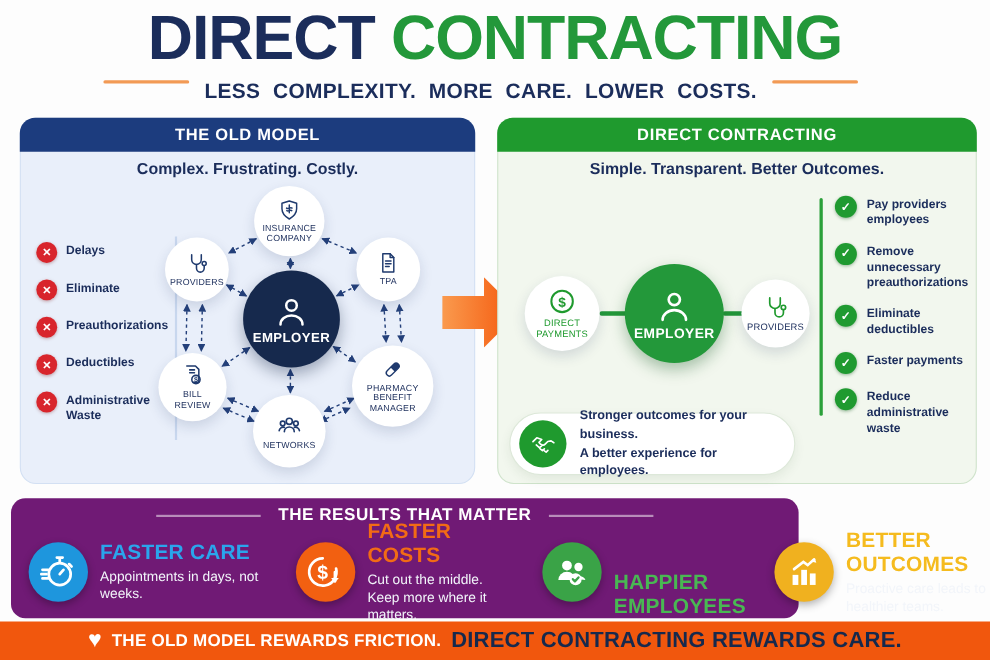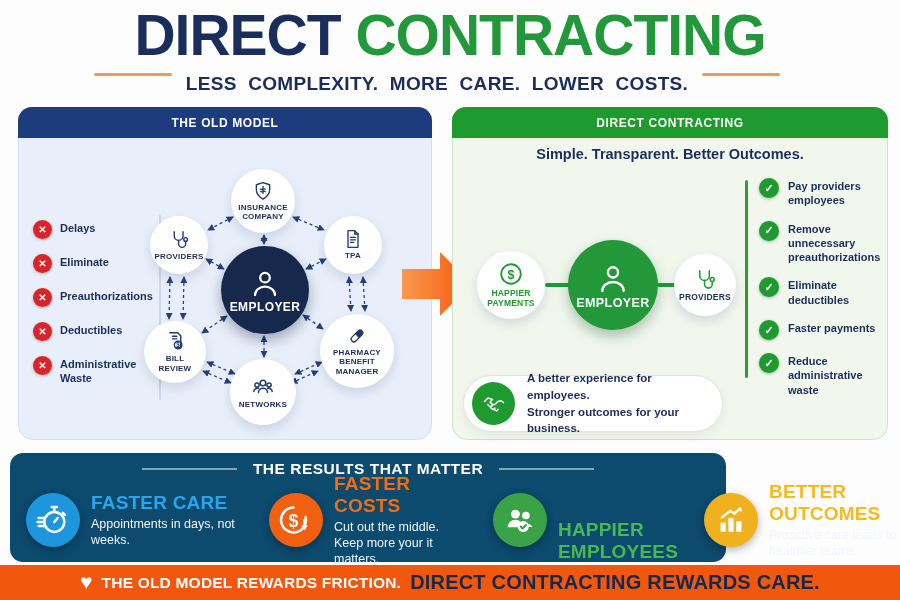--- a/index.html
+++ b/index.html
@@ -13,37 +13,37 @@
   .t-green { color:#23983a; }
   .sub-row { top:73px; left:0; width:842px; display:flex; align-items:flex-start; justify-content:center; gap:14px;margin-left:16px; }
   .sub-line { width:78px; height:3px; background:#f29a55; border-radius:2px; }
   .sub-text { color:#1b2d5b; font-weight:800; font-size:19px; letter-spacing:.3px; word-spacing:6px; }
 
   
   .panel { top:107px; height:333px; border-radius:15px; }
   .panel-left  { left:18px;  width:414px; background:#e9effa; border:1px solid #d3e0f3; }
   .panel-right { left:452px; width:436px; background:#f2f7ee; border:1px solid #cfe3cb; }
   .panel-head { position:absolute; top:-1px; left:-1px; right:-1px; height:31px; border-radius:14px 14px 0 0;
-                display:flex; align-items:center; justify-content:center; color:#fff; font-weight:800; font-size:12px; letter-spacing:.6px; }
+                display:flex; align-items:center; justify-content:center; color:#fff; font-weight:800; font-size:15px; letter-spacing:.6px; }
   .head-navy { background:#1c3c7e; }
   .head-green { background:#1f9a2e; }
   .panel-tag { position:absolute; top:38px; left:0; right:0; text-align:center; color:#1b2d5b; font-weight:800; font-size:14.5px; }
 
   
   .pain-list { left:14px; top:112px; width:126px; display:flex; flex-direction:column; gap:15px; }
   .pain-item { display:flex; align-items:flex-start; gap:8px; }
   .x-badge { width:19px; height:19px; min-width:19px; border-radius:50%; background:#d8252c; color:#fff; font-size:10px; font-weight:800;
              display:flex; align-items:center; justify-content:center; box-shadow:0 1px 3px rgba(120,20,20,.35); margin-top:0px; }
   .pain-text { color:#1b2d5b; font-weight:700; font-size:11px; line-height:1.25; padding-top:2px; }
   .list-divider { left:140px; top:107px; width:1.5px; height:185px; background:#c8d7ee; }
 
   
   .node { position:absolute; background:#fff; border-radius:50%; box-shadow:0 5px 12px rgba(25,45,95,.15);
           display:flex; flex-direction:column; align-items:center; justify-content:center; text-align:center; color:#1f3a6e; }
-  .node-label { font-weight:700; font-size:8px; line-height:1.15; letter-spacing:.2px; color:#1b2d5b; }
+  .node-label { font-weight:400; font-size:8px; line-height:1.15; letter-spacing:.2px; color:#1b2d5b; }
   .hub { background:#16294d; color:#fff; box-shadow:0 6px 14px rgba(10,25,60,.35); }
   .hub .hub-label { color:#fff; font-weight:800; letter-spacing:.4px; }
   .hub-green { background:#23983a; box-shadow:0 6px 14px rgba(20,90,35,.35); }
 
   
   .green-link { position:absolute; height:4px; background:#23983a; border-radius:2px; }
   .benefit-divider { position:absolute; left:292px; top:72px; width:3px; height:198px; background:#2ba03a; border-radius:2px; }
   .benefit-list { position:absolute; left:306px; top:70px; width:126px; display:flex; flex-direction:column; gap:13px; }
   .benefit-item { display:flex; align-items:flex-start; gap:9px; }
   .check-badge { width:20px; height:20px; min-width:20px; border-radius:50%; background:#1f9a30; color:#fff; font-size:11px; font-weight:800;
@@ -52,21 +52,21 @@
 
   .callout-card { position:absolute; left:10px; top:267px; width:260px; height:57px; background:#fff; border:1px solid #dde8d9;
                   border-radius:29px; box-shadow:0 4px 10px rgba(40,80,40,.08); display:flex; align-items:center; gap:12px; padding:0 14px 0 8px; }
   .callout-icon { width:43px; height:43px; min-width:43px; border-radius:50%; background:#1f9a2e; display:flex; align-items:center; justify-content:center; }
   .callout-text { color:#1b2d5b; font-weight:700; font-size:11.5px; line-height:1.45; }
 
   
   .flow-arrow { left:402px; top:252px; }
 
   
-  .results-band { left:10px; top:453px; width:716px; height:109px; background:#0c4a6e; border-radius:13px; }
+  .results-band { left:10px; top:453px; width:716px; height:109px; background:#701a75; border-radius:13px; }
   .results-title-row { position:absolute; top:7px; left:0; right:0; display:flex; align-items:center; justify-content:center; gap:16px; }
   .results-line { width:95px; height:1.5px; background:rgba(255,255,255,.5); }
   .results-title { color:#fff; font-weight:800; font-size:15.5px; letter-spacing:.5px; }
   .results-row { position:absolute; top:32px; left:16px; right:10px; height:70px; display:flex; align-items:center; }
   .result-item { display:flex; align-items:center; gap:11px; }
   .result-icon { width:54px; height:54px; min-width:54px; border-radius:50%; display:flex; align-items:center; justify-content:center; box-shadow:0 3px 8px rgba(0,0,0,.3); }
   .ri-blue { background:#1e96dd; } .ri-orange { background:#f26011; } .ri-green { background:#3aa347; } .ri-gold { background:#f0b11f; }
   .result-title { font-weight:800; font-size:19px; letter-spacing:.2px; margin-bottom:2px; }
   .rt-blue { color:#2aa5ec; } .rt-orange { color:#f26b15; } .rt-green { color:#49b853;margin-top:44px; } .rt-gold { color:#f5bb1e; }
   .result-desc { color:#f2f5fa; font-size:12.5px; font-weight:500; line-height:1.3; }
@@ -89,20 +89,21 @@
   <span class="t-green">CONTRACTING</span>
 </div>
 <div class="abs sub-row">
   <div class="sub-line"></div>
   <div class="sub-text">LESS COMPLEXITY. MORE CARE. LOWER COSTS.</div>
   <div class="sub-line"></div>
 </div>
 
 <div class="abs panel panel-left">
   <div class="panel-head head-navy">THE OLD MODEL</div>
+  <div class="panel-tag">Complex. Frustrating. Costly.</div>
 
   <div class="abs pain-list">
     <div class="pain-item">
       <div class="x-badge">✕</div>
       <div class="pain-text">Delays</div>
     </div>
     <div class="pain-item">
       <div class="x-badge">✕</div>
       <div class="pain-text">Eliminate</div>
     </div>
@@ -231,21 +232,21 @@
   <div class="panel-tag">Simple. Transparent. Better Outcomes.</div>
 
   <div class="green-link" style="left:92px;top:175px;width:26px;"></div>
   <div class="green-link" style="left:204px;top:175px;width:20px;"></div>
 
   <div class="node" style="left:24px;top:143px;width:68px;height:68px;">
     <svg width="26" height="26" viewBox="0 0 24 24" fill="none" stroke="#1f9a2e" stroke-width="1.7">
       <circle cx="12" cy="12" r="9"></circle>
         <text x="12" y="16.4" font-size="11.5" font-weight="bold" fill="#1f9a2e" stroke="none" text-anchor="middle">$</text>
     </svg>
-    <div class="node-label" style="color:#1f9a2e;width:58px;font-size:8.5px;margin-top:2px;">HAPPIER PAYMENTS</div>
+    <div class="node-label" style="color:#1f9a2e;width:58px;font-size:8.5px;margin-top:2px;">DIRECT PAYMENTS</div>
   </div>
 
   <div class="node hub hub-green" style="left:115px;top:132px;width:90px;height:90px;">
     <svg width="34" height="34" viewBox="0 0 24 24" fill="none" stroke="#ffffff" stroke-width="1.7" stroke-linecap="round">
       <circle cx="12" cy="8" r="3.6"></circle>
         <path d="M4.5 21a7.5 6.2 0 0 1 15 0"></path>
     </svg>
     <div class="hub-label" style="font-size:12.5px;margin-top:1px;">EMPLOYER</div>
   </div>
 
@@ -286,22 +287,22 @@
   <div class="callout-card">
     <div class="callout-icon">
       <svg width="24" height="24" viewBox="0 0 24 24" fill="none" stroke="#ffffff" stroke-width="1.5" stroke-linecap="round" stroke-linejoin="round">
         <path d="M2.5 9.5L6 6l4.5 1.5L8 10.2c1.6 2 3.8 3.4 5.6 1.6L16 9.4l3-0.6 2.5 1.7"></path>
         <path d="M5.5 12.5l2.8 2.5 2-1.4"></path>
           <path d="M8.8 15.8l2.3 1.9 1.8-1.6"></path>
           <path d="M12.6 17.6l1.9 1.4 1.6-1.6"></path>
       </svg>
     </div>
     <div class="callout-text">
+      <div>Stronger outcomes for your business.</div>
       <div>A better experience for employees.</div>
-      <div>Stronger outcomes for your business.</div>
     </div>
   </div>
 </div>
 
 <div class="abs results-band">
   <div class="results-title-row">
     <div class="results-line"></div>
     <div class="results-title">THE RESULTS THAT MATTER</div>
     <div class="results-line"></div>
   </div>
@@ -328,21 +329,21 @@
       <div class="result-icon ri-orange">
         <svg width="34" height="34" viewBox="0 0 26 26" fill="none" stroke="#ffffff" stroke-width="1.9" stroke-linecap="round">
           <path d="M11 3.5a9.5 9.5 0 1 0 9.3 7.2"></path>
           <text x="11" y="18" font-size="13.5" font-weight="bold" fill="#ffffff" stroke="none" text-anchor="middle">$</text>
           <path d="M19.5 13v6.5"></path>
             <path d="M16.8 17.2l2.7 3.3 2.7-3.3" fill="#ffffff" stroke="none"></path>
         </svg>
       </div>
       <div>
         <div class="result-title rt-orange">FASTER COSTS</div>
-        <div class="result-desc rw2">Cut out the middle. Keep more your it matters.</div>
+        <div class="result-desc rw2">Cut out the middle. Keep more where it matters.</div>
       </div>
     </div>
     <div class="result-sep"></div>
 
     <div class="result-item">
       <div class="result-icon ri-green">
         <svg width="34" height="34" viewBox="0 0 26 26" fill="none">
           <circle cx="9.5" cy="8.5" r="3.4" fill="#ffffff"></circle>
             <path d="M3.5 18.5a6 5.6 0 0 1 12 0z" fill="#ffffff"></path>
           <circle cx="17.5" cy="9.5" r="2.9" fill="#ffffff"></circle>

